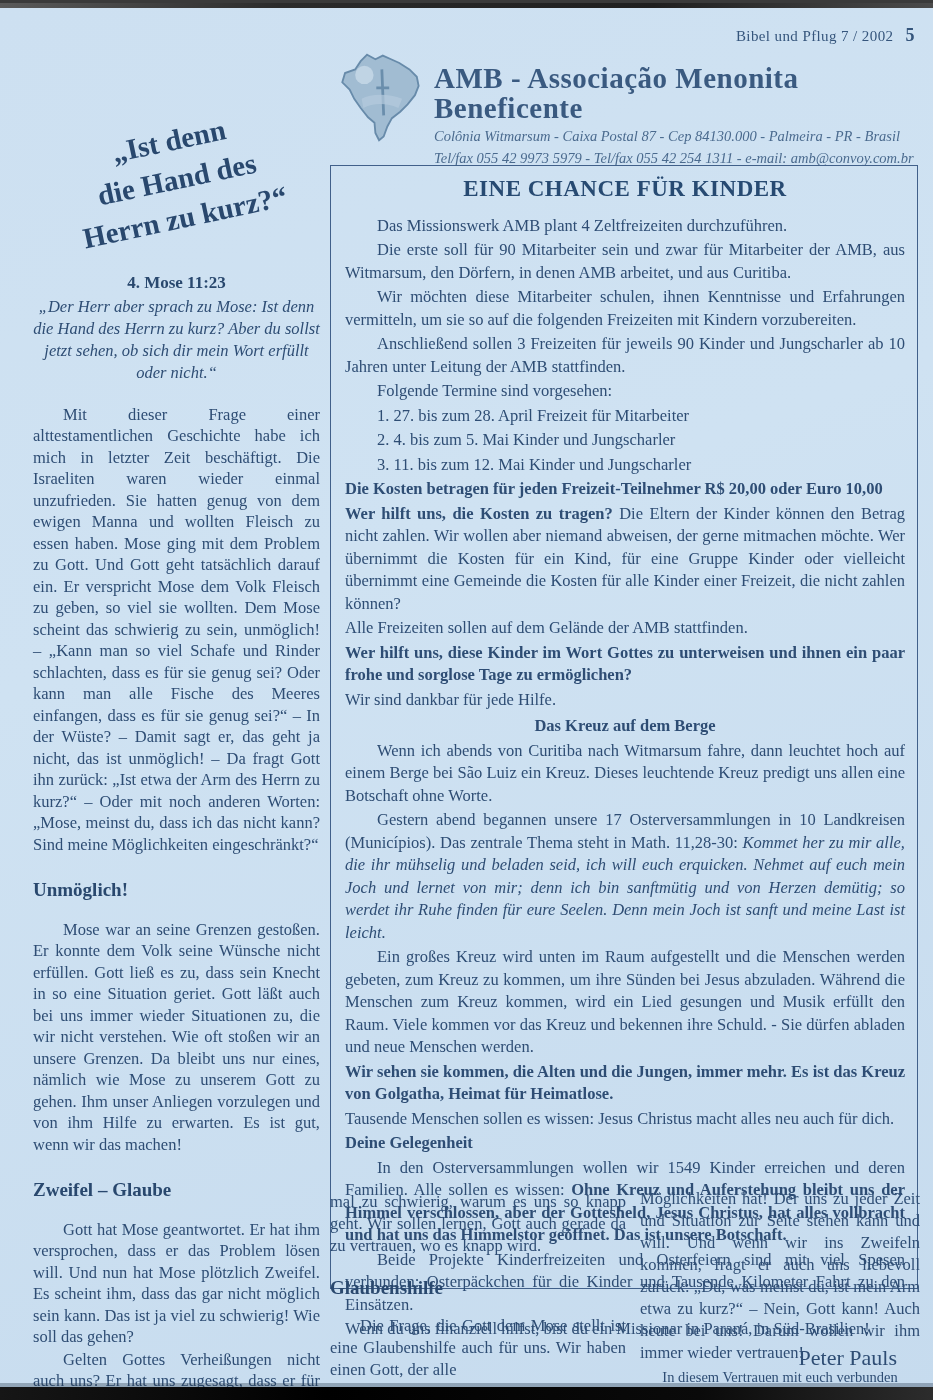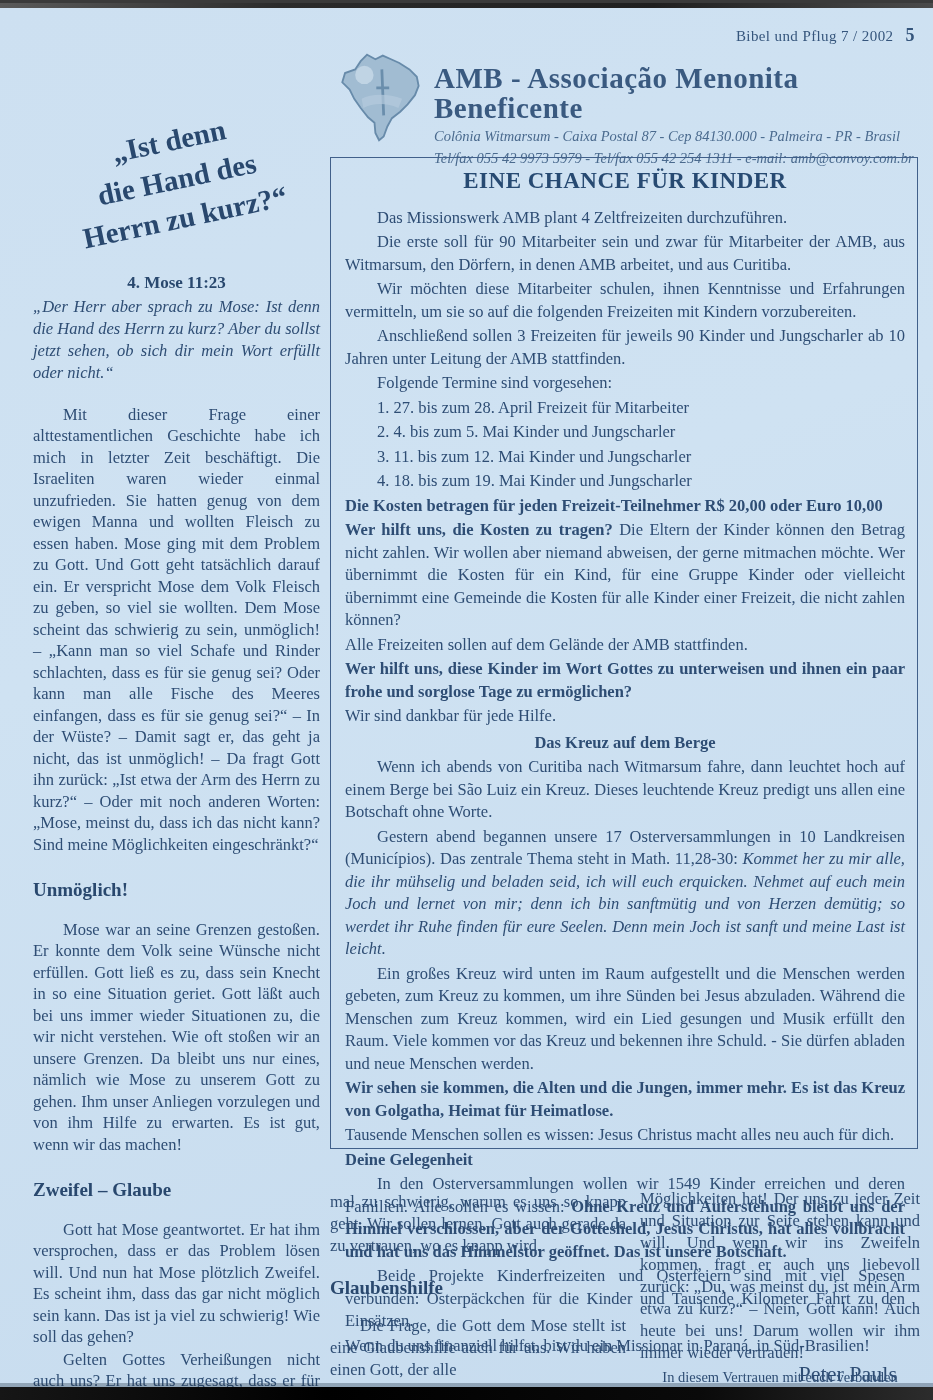--- a/index.html
+++ b/index.html
@@ -30,29 +30,29 @@
   
   .left-col{position:absolute;left:33px;top:88px;width:287px;font-size:16.5px;line-height:21.5px;text-align:justify;}
   .headline-rot{
     transform:rotate(-12deg);
     transform-origin:50% 50%;
     text-align:center;
     font-size:29px;font-weight:bold;color:#29486e;
     line-height:1.35;margin:30px 0 34px -6px;width:300px;
   }
   .verse-ref{text-align:center;font-weight:bold;font-size:17px;margin-top:26px;color:#29486e;}
-  .verse-text{font-style:italic;font-size:16.5px;line-height:22px;margin-top:2px;}
+  .verse-text{text-align:center;font-style:italic;font-size:16.5px;line-height:22px;margin-top:2px;}
   .para{margin:0;text-indent:30px;}
   .para + .para{margin-top:1px;}
   .left-col .spacer{height:20px;}
   .subhead{font-weight:bold;font-size:19px;color:#29486e;text-align:left;text-indent:0;margin:24px 0 18px 0;}
 
   
   .main-box{
-    position:absolute;left:330px;top:154px;width:588px;height:992px;
+    position:absolute;left:330px;top:162px;width:588px;height:1124px;
     border:1.5px solid #41608a;
     box-sizing:border-box;
     padding:8px 12px 16px 14px;
     font-size:16.5px;line-height:22.5px;text-align:justify;
   }
   .main-title{text-align:center;font-weight:bold;font-size:23px;letter-spacing:.5px;color:#274a72;margin:4px 0 14px 0;}
   .main-box p{margin:0 0 2px 0;}
   .indent{text-indent:32px;}
   .sched{text-indent:32px;margin:0 0 2px 0 !important;}
   .boldline{font-weight:bold;text-indent:0;}
@@ -112,21 +112,20 @@
   <div class="main-box">
     <div class="main-title">EINE CHANCE FÜR KINDER</div>
     <p class="indent">Das Missionswerk AMB plant 4 Zeltfreizeiten durchzuführen.</p>
     <p class="indent">Die erste soll für 90 Mitarbeiter sein und zwar für Mitarbeiter der AMB, aus Witmarsum, den Dörfern, in denen AMB arbeitet, und aus Curitiba.</p>
     <p class="indent">Wir möchten diese Mitarbeiter schulen, ihnen Kenntnisse und Erfahrungen vermitteln, um sie so auf die folgenden Freizeiten mit Kindern vorzubereiten.</p>
     <p class="indent">Anschließend sollen 3 Freizeiten für jeweils 90 Kinder und Jungscharler ab 10 Jahren unter Leitung der AMB stattfinden.</p>
     <p class="indent">Folgende Termine sind vorgesehen:</p>
     <p class="sched">1. 27. bis zum 28. April Freizeit für Mitarbeiter</p>
     <p class="sched">2. 4. bis zum 5. Mai Kinder und Jungscharler</p>
     <p class="sched">3. 11. bis zum 12. Mai Kinder und Jungscharler</p>
-    <p class="sched">4. 18. bis zum 19. Mai Kinder und Jungscharler</p>
     <p class="boldline">Die Kosten betragen für jeden Freizeit-Teilnehmer R$ 20,00 oder Euro 10,00</p>
     <p>
       <b>Wer hilft uns, die Kosten zu tragen?</b><span> Die Eltern der Kinder können den Betrag nicht zahlen. Wir wollen aber niemand abweisen, der gerne mitmachen möchte. Wer übernimmt die Kosten für ein Kind, für eine Gruppe Kinder oder vielleicht übernimmt eine Gemeinde die Kosten für alle Kinder einer Freizeit, die nicht zahlen können?</span>
     </p>
     <p>Alle Freizeiten sollen auf dem Gelände der AMB stattfinden.</p>
     <p class="boldline">Wer hilft uns, diese Kinder im Wort Gottes zu unterweisen und ihnen ein paar frohe und sorglose Tage zu ermöglichen?</p>
     <p>Wir sind dankbar für jede Hilfe.</p>
     <p class="center-sub">Das Kreuz auf dem Berge</p>
     <p class="indent">Wenn ich abends von Curitiba nach Witmarsum fahre, dann leuchtet hoch auf einem Berge bei São Luiz ein Kreuz. Dieses leuchtende Kreuz predigt uns allen eine Botschaft ohne Worte.</p>
     <p class="indent">

